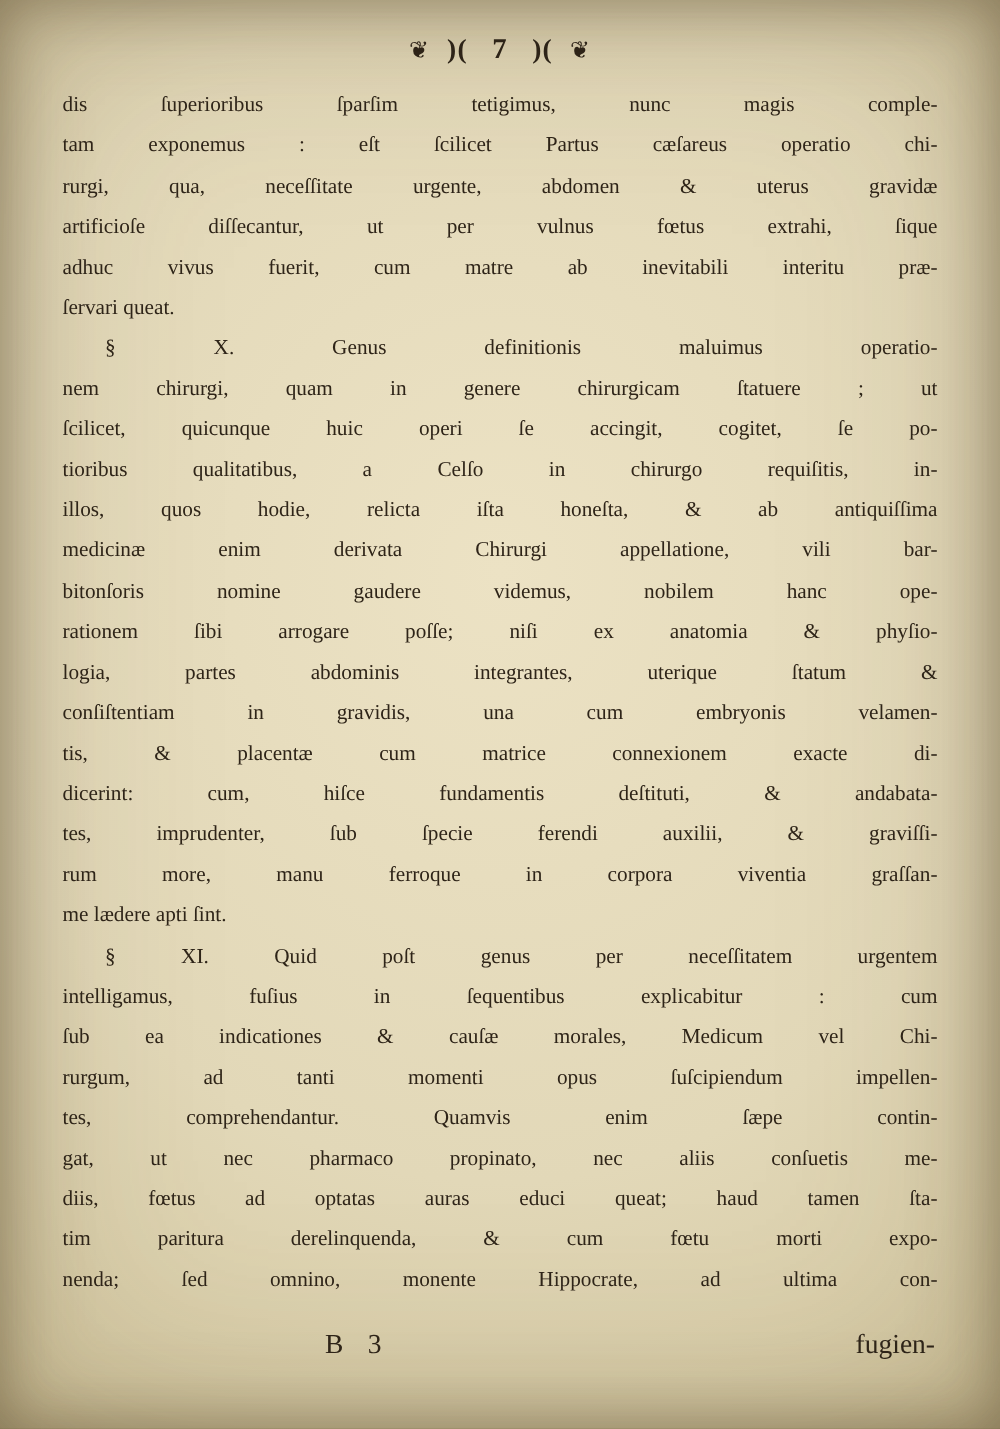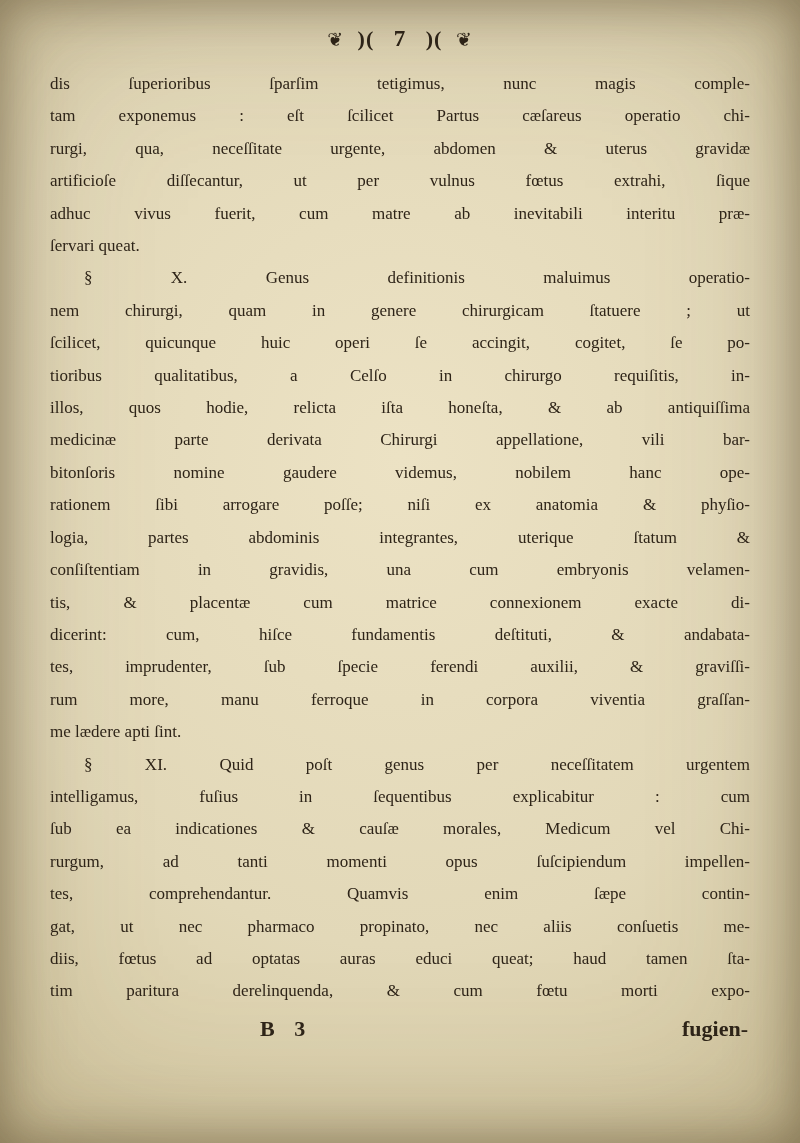--- a/index.html
+++ b/index.html
@@ -25,21 +25,21 @@
     letter-spacing:1px;
   }
   .hdr .orn { font-family:"DejaVu Sans","DejaVu Serif",sans-serif; font-size:19px; }
   .hdr .mark { font-weight:bold; margin:0 7px; }
   .hdr .num  { font-weight:bold; margin:0 6px; font-size:23px; }
   .text { font-size:17px; line-height:32.4px; }
   .line { text-align:justify; text-align-last:justify; }
   .line.last { text-align-last:left; }
   .line.indent { text-indent:34px; }
   .it { }
-  .ftr { position:relative; margin-top:8px; height:32px; font-size:22px;font-weight:bold; }
+  .ftr { position:relative; margin-top:22px; height:32px; font-size:22px; }
   .sig   { position:absolute; left:30%; letter-spacing:7px; }
   .catch { position:absolute; right:2px; }
   .vignette {
     position:absolute; inset:0; pointer-events:none;
     box-shadow:inset 0 0 40px rgba(70,55,30,.28);
   }
 </style>
 </head>
 <body>
 
@@ -58,38 +58,39 @@
       <div class="line"><span>tam exponemus : eſt ſcilicet </span><span class="it">Partus cæſareus operatio chi-</span></div>
       <div class="line"><span class="it">rurgi, qua, neceſſitate urgente, abdomen &amp; uterus gravidæ</span></div>
       <div class="line"><span class="it">artificioſe diſſecantur, ut per vulnus fœtus extrahi, ſique</span></div>
       <div class="line"><span class="it">adhuc vivus fuerit, cum matre ab inevitabili interitu præ-</span></div>
       <div class="line last"><span class="it">ſervari queat.</span></div>
       <div class="line indent"><span>§ X. Genus definitionis maluimus operatio-</span></div>
       <div class="line"><span>nem </span><span class="it">chirurgi</span><span>, quam </span><span class="it">in genere chirurgicam</span><span> ſtatuere ; ut</span></div>
       <div class="line"><span>ſcilicet, quicunque huic operi ſe accingit, cogitet, ſe po-</span></div>
       <div class="line"><span>tioribus qualitatibus, a </span><span class="it">Celſo</span><span> in chirurgo requiſitis, in-</span></div>
       <div class="line"><span>illos, quos hodie, relicta iſta honeſta, &amp; ab antiquiſſima</span></div>
-      <div class="line"><span>medicinæ parte derivata </span><span class="it">Chirurgi</span><span> appellatione, vili </span><span class="it">bar-</span></div>
+      <div class="line"><span>medicinæ enim derivata </span><span class="it">Chirurgi</span><span> appellatione, vili </span><span class="it">bar-</span></div>
       <div class="line"><span class="it">bitonſoris</span><span> nomine gaudere videmus, nobilem hanc ope-</span></div>
       <div class="line"><span>rationem ſibi arrogare poſſe; niſi ex anatomia &amp; phyſio-</span></div>
       <div class="line"><span>logia, partes abdominis integrantes, uterique ſtatum &amp;</span></div>
       <div class="line"><span>conſiſtentiam in gravidis, una cum embryonis velamen-</span></div>
       <div class="line"><span>tis, &amp; placentæ cum matrice connexionem exacte di-</span></div>
       <div class="line"><span>dicerint: cum, hiſce fundamentis deſtituti, &amp; andabata-</span></div>
       <div class="line"><span>tes, imprudenter, ſub ſpecie ferendi auxilii, &amp; graviſſi-</span></div>
       <div class="line"><span>rum more, manu ferroque in corpora viventia graſſan-</span></div>
       <div class="line last"><span>me lædere apti ſint.</span></div>
       <div class="line indent"><span>§ XI. Quid poſt genus per </span><span class="it">neceſſitatem urgentem</span></div>
       <div class="line"><span>intelligamus, fuſius in ſequentibus explicabitur : cum</span></div>
       <div class="line"><span>ſub ea </span><span class="it">indicationes</span><span> &amp; </span><span class="it">cauſæ morales</span><span>, Medicum vel Chi-</span></div>
       <div class="line"><span>rurgum, ad tanti momenti opus ſuſcipiendum impellen-</span></div>
       <div class="line"><span>tes, comprehendantur. Quamvis enim ſæpe contin-</span></div>
       <div class="line"><span>gat, ut nec pharmaco propinato, nec aliis conſuetis me-</span></div>
       <div class="line"><span>diis, fœtus ad optatas auras educi queat; haud tamen ſta-</span></div>
       <div class="line"><span>tim paritura derelinquenda, &amp; cum fœtu morti expo-</span></div>
+      <div class="line"><span>nenda; ſed omnino, monente </span><span class="it">Hippocrate</span><span>, ad ultima con-</span></div>
     </div>
 
   <div class="ftr">
     <span class="sig">B 3</span>
     <span class="catch">fugien-</span>
   </div>
 
   <div class="vignette"></div>
 </div>
 

